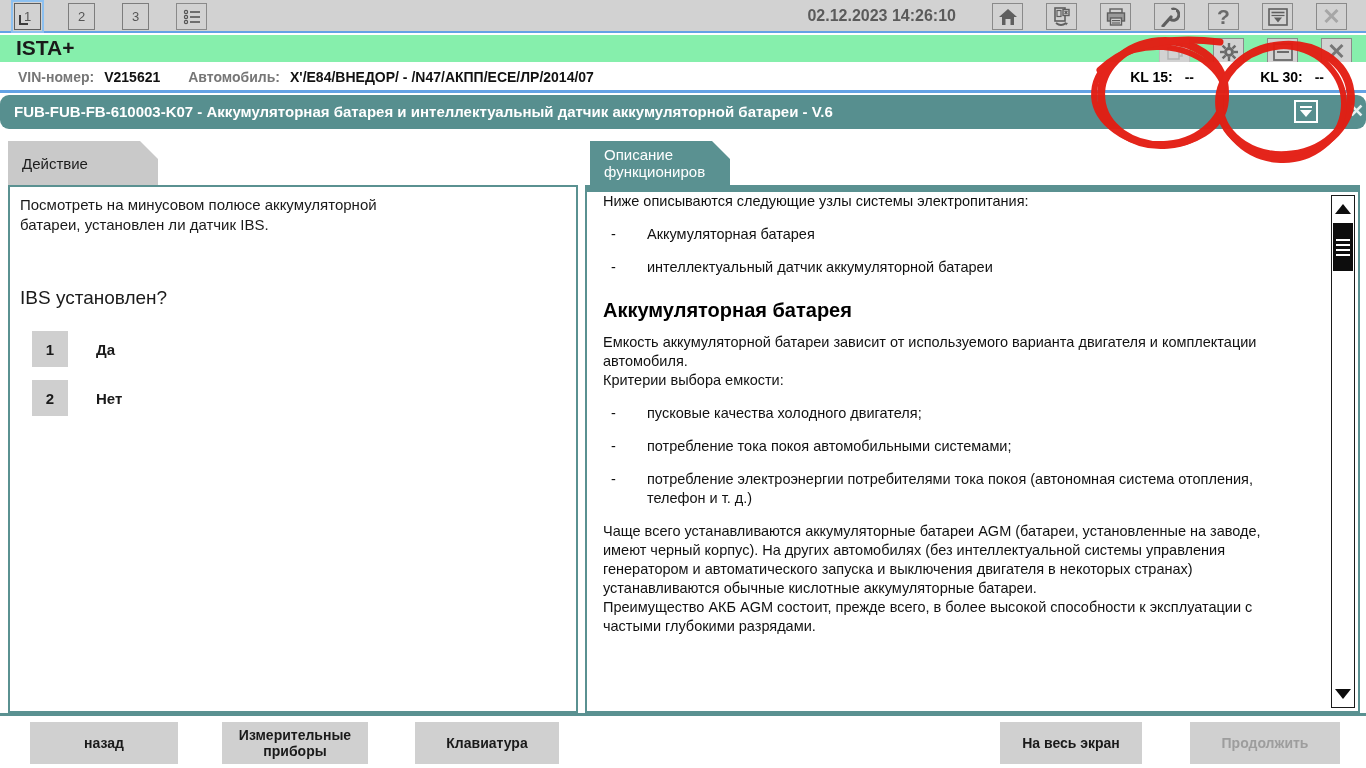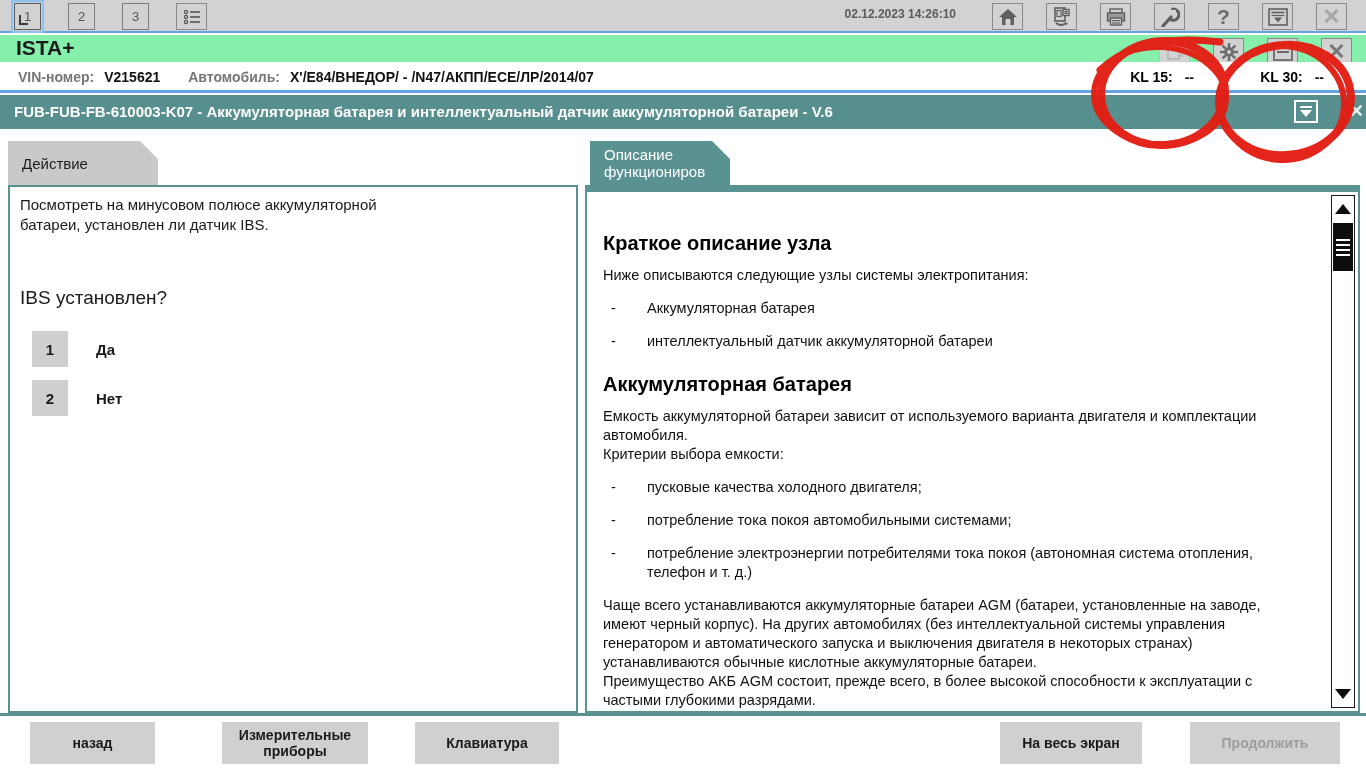--- a/index.html
+++ b/index.html
@@ -11,42 +11,42 @@
     background:#d2d2d2; border-bottom:2px solid #63a2e4; }
   .screen-tab { position:absolute; top:3px; width:27px; height:27px;
     border:1px solid #7d7d7d; background:#d2d2d2; color:#555;
     font-size:13px; display:flex; align-items:center; justify-content:center; }
   .screen-tab.sel { outline:2px solid #8cc0f0; outline-offset:1px; border-color:#5c5c5c; }
   .corner-l { position:absolute; left:4px; bottom:4px; width:9px; height:10px;
     border-left:2px solid #3c3c3c; border-bottom:2px solid #3c3c3c; }
   .tbtn { position:absolute; top:3px; width:31px; height:27px; border:1px solid #8a8a8a;
     background:#d2d2d2; display:flex; align-items:center; justify-content:center;
     color:#555; }
-  #datetime { position:absolute; top:7px; right:410px; font-size:12px; font-weight:bold; color:#5b5b5b; }
+  #datetime { position:absolute; top:7px; right:410px; font-size:16px; font-weight:bold; color:#5b5b5b; }
   .glyph { font-size:19px; font-weight:bold; color:#6a6a6a; line-height:1; }
   .glyph.dim { color:#a6a6a6; }
 
   
   #istabar { position:absolute; left:0; top:35px; width:1366px; height:27px; background:#86efac; }
   #app-title { position:absolute; left:16px; top:1px; font-size:21px; font-weight:bold; color:#1a1a1a; }
   .tbtn2 { position:absolute; top:3px; width:31px; height:27px; border:1px solid #8a8a8a;
     background:#d2d2d2; display:flex; align-items:center; justify-content:center; }
 
   
   #vinrow { position:absolute; left:0; top:62px; width:1366px; height:31px; background:#ffffff;
     border-bottom:3px solid #63a2e4; font-size:14px; font-weight:bold;padding-left:8px; }
   #vinrow .lbl { color:#767676; }
   #vinrow .val { color:#111; }
   #vin-left { position:absolute; left:18px; top:7px; display:flex; gap:10px; }
   #kl15 { position:absolute; right:172px; top:7px; }
   #kl30 { position:absolute; right:42px; top:7px; }
   .klv { margin-left:12px; color:#111; }
 
   
-  #tealbar { position:absolute; left:0; top:95px; width:1366px; height:34px; background:#578f8f; }
+  #tealbar { position:absolute; left:0; top:95px; width:1366px; height:34px; background:#578f8f;border-radius:9px; }
   #doc-title { position:absolute; left:14px; top:8px; color:#ffffff; font-size:15px; font-weight:bold; }
   #collapse-box { position:absolute; right:48px; top:5px; width:24px; height:23px;
     border:2px solid #ffffff; display:flex; flex-direction:column; align-items:center;
     justify-content:center; gap:2px; }
   #collapse-box .bar { width:12px; height:2px; background:#ffffff; }
   #collapse-box .tri { width:0; height:0; border-left:6px solid transparent;
     border-right:6px solid transparent; border-top:7px solid #ffffff; }
   #teal-x { position:absolute; right:2px; top:5px; color:#e8f2f2; font-size:18px; font-weight:bold; }
 
   
@@ -94,21 +94,21 @@
   .sb-arrow.up { border-bottom:10px solid #0d0d0d; }
   .sb-arrow.down { border-top:10px solid #0d0d0d; }
 
   
   #bottom-line { position:absolute; left:0; top:713px; width:1366px; height:3px; background:#5a9191; }
   #bottombar { position:absolute; left:0; top:716px; width:1366px; height:52px; background:#ffffff; }
   .fbtn { position:absolute; top:6px; height:42px; background:#d0d0d0; border:none;
     font-family:"Liberation Sans", sans-serif; font-size:14px; font-weight:bold; color:#1a1a1a;
     display:flex; align-items:center; justify-content:center; text-align:center; line-height:16px; }
   .fbtn.disabled { color:#9d9d9d; }
-  #btn-back { left:30px; width:125px; }
+  #btn-back { left:30px; width:148px; }
   #btn-measure { left:222px; width:146px; }
   #btn-keyboard { left:415px; width:144px; }
   #btn-full { left:1000px; width:142px; }
   #btn-cont { left:1190px; width:150px; }
 
   
   #annotations { position:absolute; left:0; top:0; width:1366px; height:768px;
     pointer-events:none; z-index:50; }
 
   svg.ic { display:block; }
@@ -263,21 +263,20 @@
     <div class="opt-label">Да</div>
   </div>
   <div class="opt-row" style="margin-top:13px;">
     <div class="opt-key">2</div>
     <div class="opt-label">Нет</div>
   </div>
 </div>
 
 <div id="right-panel">
   <div id="desc-content">
-    <h2 class="h-first">Краткое описание узла</h2>
     <p>Ниже описываются следующие узлы системы электропитания:</p>
     <div class="bullet">
       <span class="dash">-</span>
       <span class="btxt">Аккумуляторная батарея</span>
     </div>
     <div class="bullet">
       <span class="dash">-</span>
       <span class="btxt">интеллектуальный датчик аккумуляторной батареи</span>
     </div>
 

